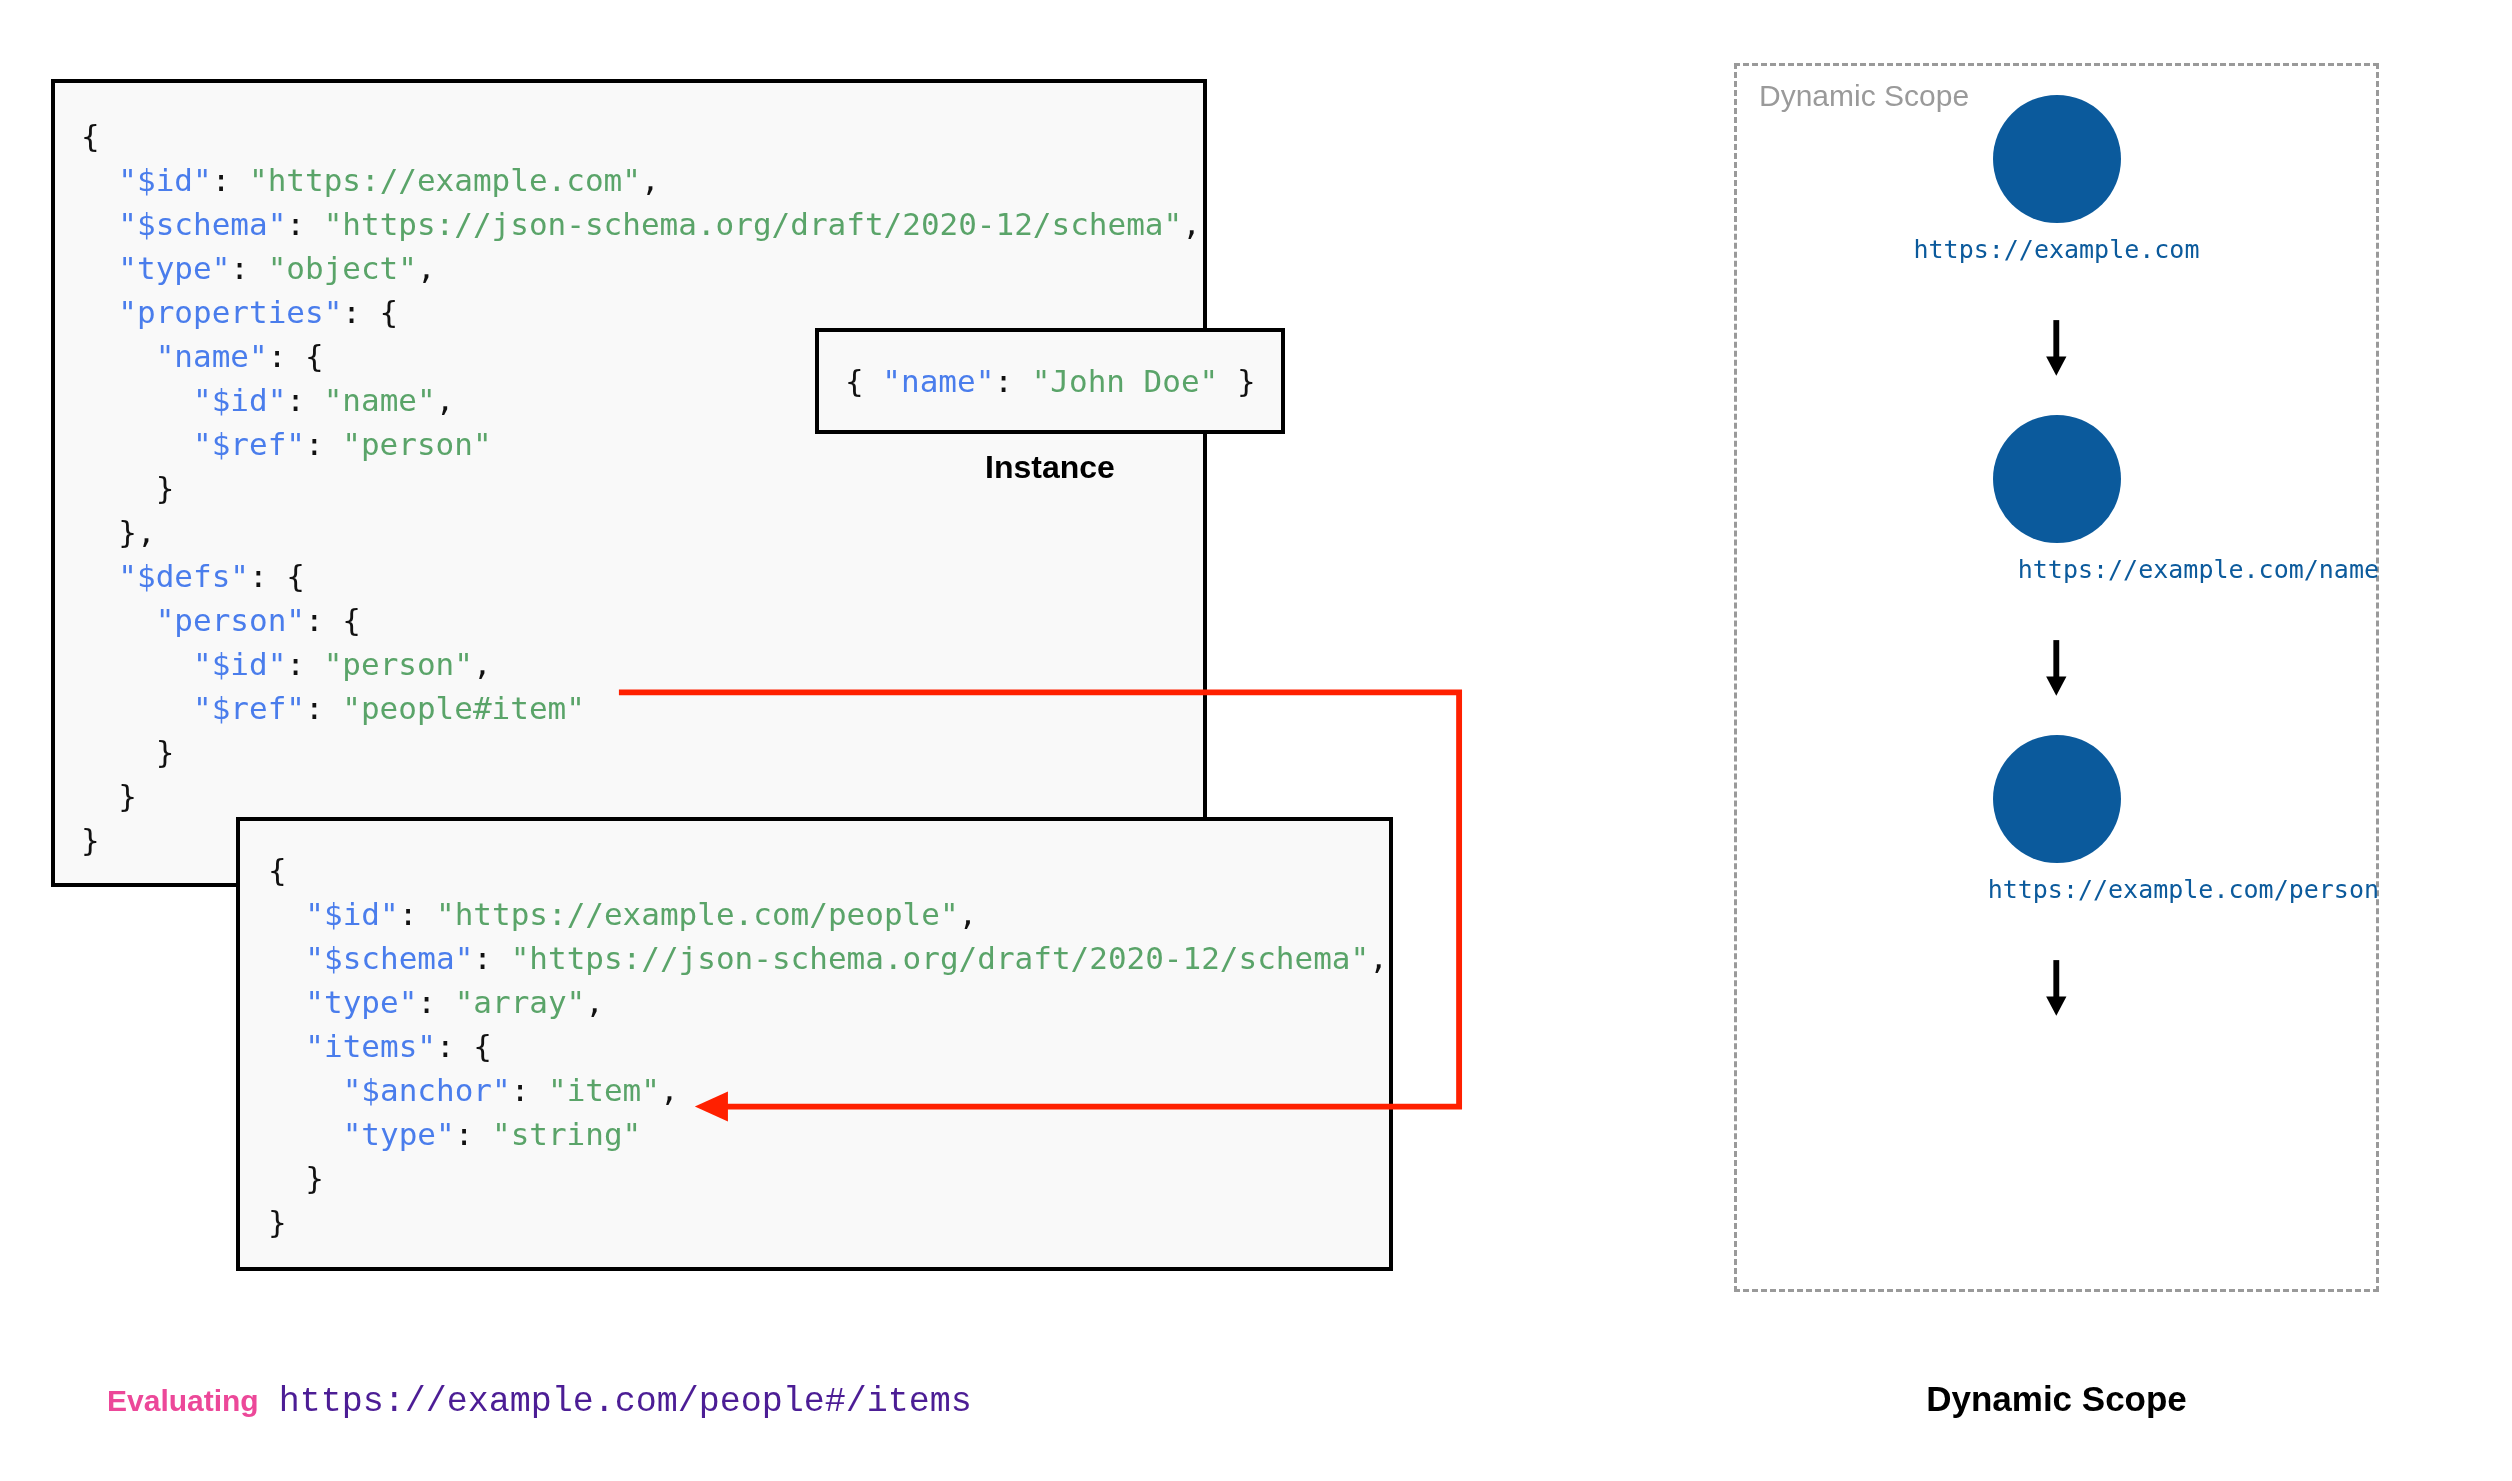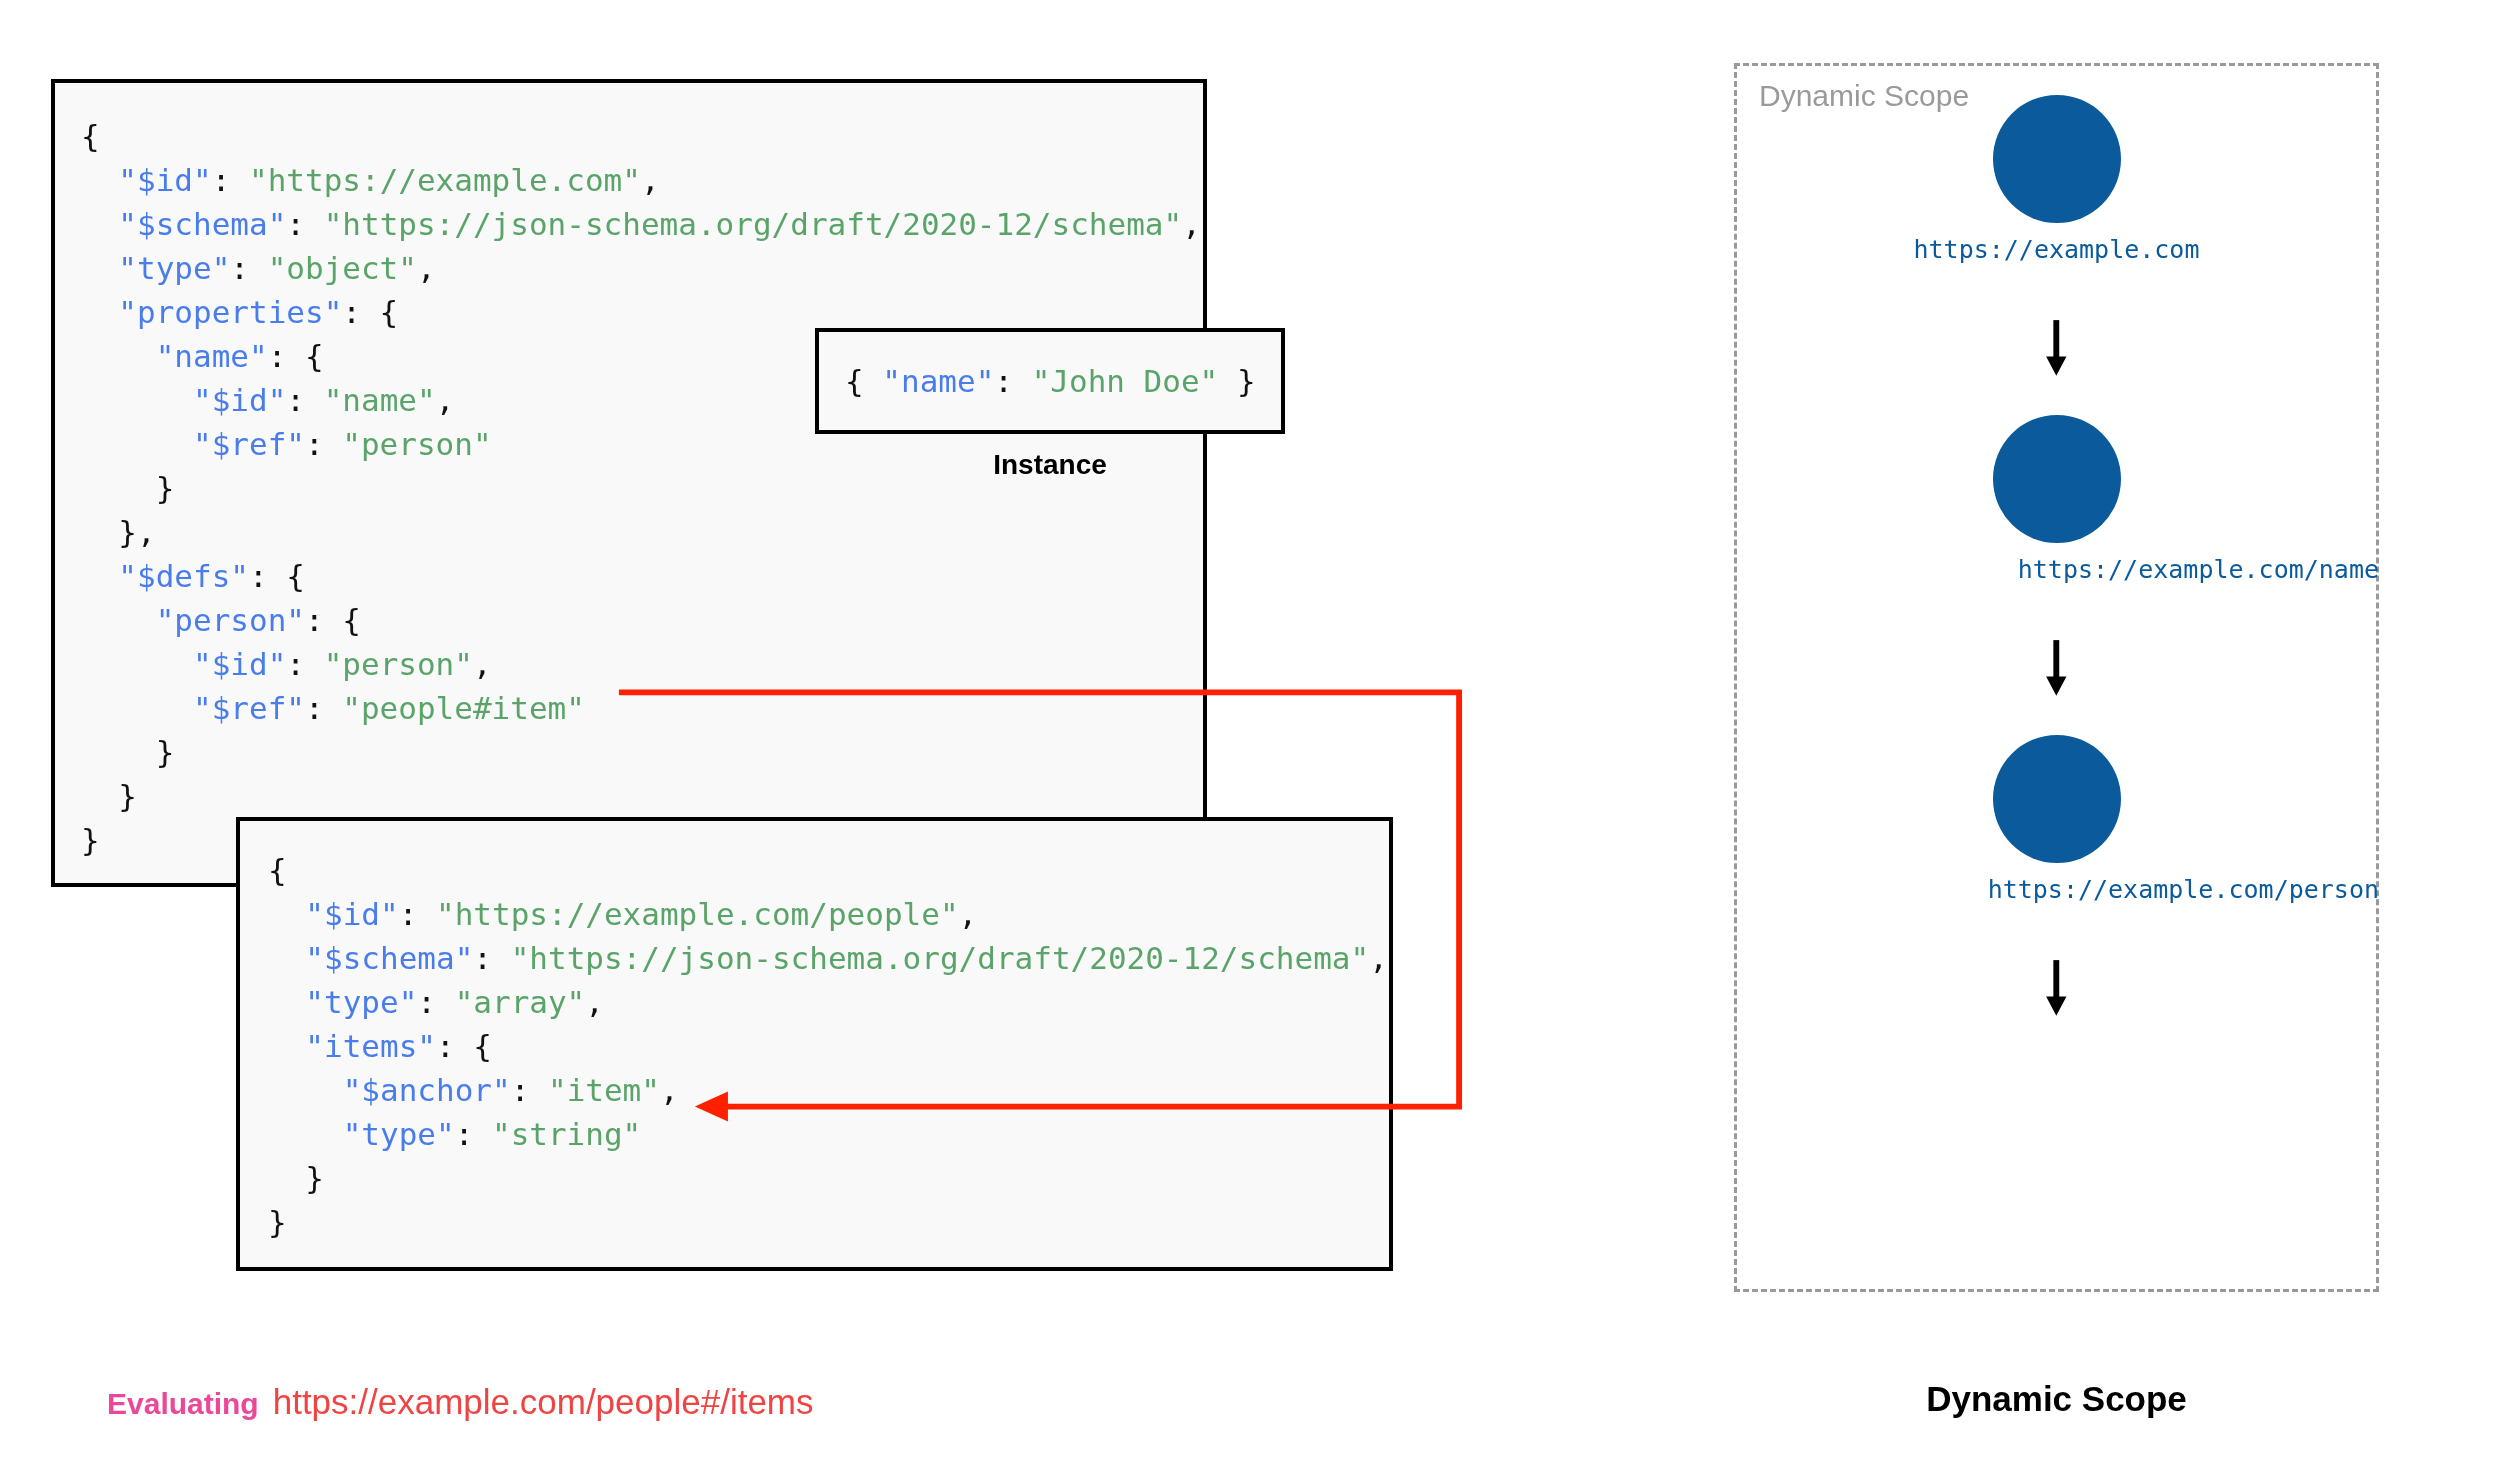--- a/index.html
+++ b/index.html
@@ -55,21 +55,21 @@
     align-items: center;
   }
   #instance-box pre.code { padding-left: 26px; }
 
   #instance-caption {
     position: absolute;
     left: 815px;  top: 449px;
     width: 470px;
     text-align: center;
     font-family: "Liberation Sans", sans-serif;
-    font-size: 28px;
+    font-size: 32px;
     font-weight: bold;
     color: #000000;
     z-index: 5;
   }
 
   
   #schema-people-box {
     left: 236px; top: 817px;
     width: 1157px; height: 454px;
     z-index: 3;
@@ -140,25 +140,25 @@
     white-space: nowrap;
   }
   #evaluating-caption .cap-bold {
     font-family: "Liberation Sans", sans-serif;
     font-size: 30px;
     font-weight: bold;
     color: #ec4899;
     vertical-align: baseline;
   }
   #evaluating-caption .cap-mono {
-    font-family: Liberation Sans, sans-serif;
+    font-family: Liberation Mono, monospace;
     font-size: 35px;
-    color: #ef4444;
+    color: #4c1d95;
     vertical-align: baseline;
-    margin-left: 14px;
+    margin-left: 20px;
   }
 
   #dynamic-scope-caption {
     position: absolute;
     left: 1734px; top: 1379px;
     width: 645px;
     text-align: center;
     font-family: "Liberation Sans", sans-serif;
     font-size: 35px;
     font-weight: bold;

